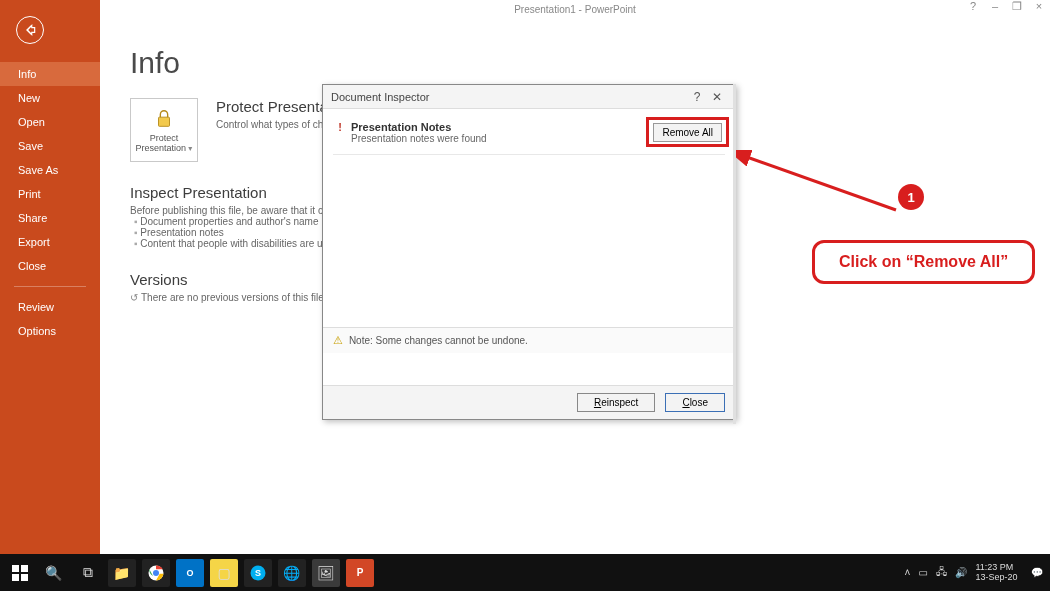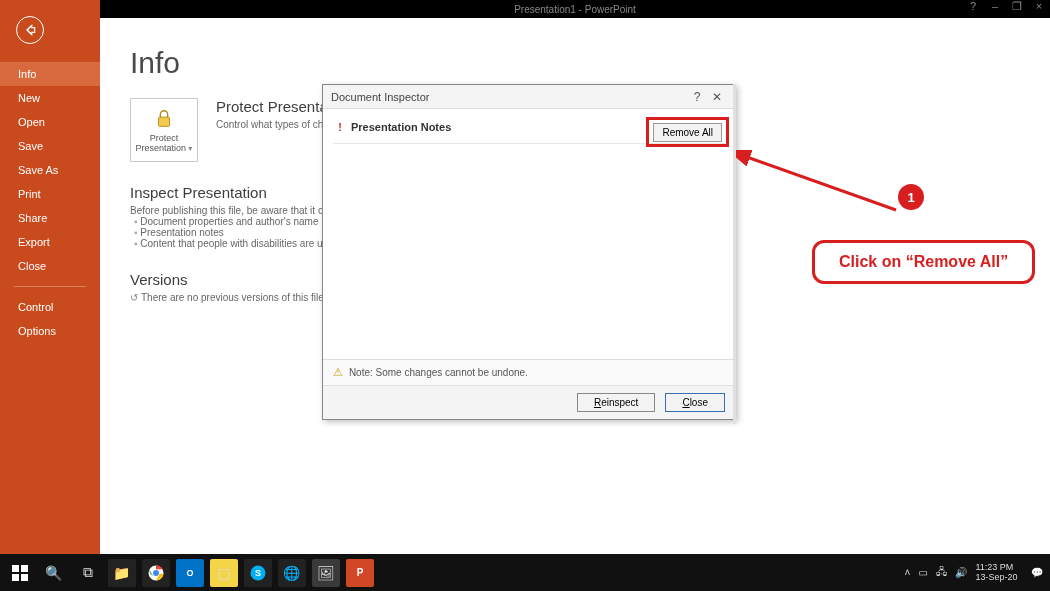--- a/index.html
+++ b/index.html
@@ -1,19 +1,19 @@
 <!DOCTYPE html>
 <html><head>
 <meta charset="utf-8">
 <style>
 * { box-sizing: border-box; margin: 0; padding: 0; font-family: "Segoe UI", Tahoma, sans-serif; }
 body { width: 1050px; height: 591px; overflow: hidden; background: #e8e8e8; position: relative; }
 
 
-.titlebar { position: absolute; top: 0; left: 100px; right: 0; height: 18px; background: #000000; display:flex; align-items:center; justify-content:center; font-size:10px; color:#888; }
+.titlebar { position: absolute; top: 0; left: 100px; right: 0; height: 18px; background: #ffffff; display:flex; align-items:center; justify-content:center; font-size:10px; color:#888; }
 .titlebar .wincontrols { position:absolute; right:4px; top:0; display:flex; gap:8px; font-size:11px; color:#888; }
 .titlebar .wincontrols span { width:14px; text-align:center; }
 
 
 .sidebar { position:absolute; top:0; left:0; width:100px; height:554px; background:#c94a1d; color:#fff; font-size:11px; padding-top:10px; }
 .backbtn { width:28px; height:28px; border:1.5px solid #fff; border-radius:50%; margin:6px 0 18px 16px; display:flex; align-items:center; justify-content:center; cursor:pointer; }
 .backbtn svg { width:14px; height:14px; fill:#fff; }
 .navitem { padding:6px 0 6px 18px; cursor:pointer; }
 .navitem.selected { background:#d86a3d; }
 .navdiv { border-top:1px solid rgba(255,255,255,0.3); margin:8px 14px; }
@@ -39,21 +39,21 @@
 .dlg-body { flex:1; padding:8px 10px; position:relative; overflow:hidden; }
 .result-row { display:flex; align-items:flex-start; border-bottom:1px solid #e8e8e8; padding:4px 0 10px 0; }
 .result-row .mark { width:14px; color:#c0392b; font-weight:bold; font-size:11px; text-align:center; }
 .result-row .rtext { flex:1; padding-left:4px; }
 .result-row .rtext .rtitle { font-size:11px; font-weight:600; color:#333; }
 .result-row .rtext .rdesc { font-size:10px; color:#666; }
 .remove-btn { font-size:10px; padding:3px 8px; border:1px solid #999; background:#f3f3f3; cursor:pointer; }
 .remove-callout { position:absolute; top:8px; right:6px; border:3px solid #d81e1e; border-radius:0; padding:2px 4px; }
 .dlg-note { border-top:1px solid #ddd; padding:6px 10px; font-size:10px; color:#555; display:flex; align-items:center; gap:6px; background:#fafafa; }
 .dlg-note .warn { color:#c9a20a; font-size:11px; }
-.dlg-foot { height:34px; display:flex; justify-content:flex-end; align-items:center; gap:10px; padding:0 10px; border-top:1px solid #ddd; background:#f4f4f4; }
+.dlg-foot { height:34px; display:flex; justify-content:flex-end; align-items:center; gap:10px; padding:0 10px; border-top:1px solid #ddd; background:#f4f4f4;margin-top:32px; }
 .dlg-foot button { font-size:10px; padding:3px 16px; border:1px solid #888; background:#f3f3f3; cursor:pointer; }
 .dlg-foot button.primary { border:1px solid #3b6fb5; }
 .dlg-foot button u { text-decoration:underline; }
 
 
 .anno-badge { position:absolute; top:184px; left:898px; width:26px; height:26px; background:#d81e1e; color:#fff; border-radius:50%; display:flex; align-items:center; justify-content:center; font-size:13px; font-weight:bold; }
 .anno-box { position:absolute; top:240px; left:812px; border:3px solid #d81e1e; border-radius:12px; padding:10px 24px; font-size:16px; font-weight:bold; color:#d81e1e; background:transparent; }
 .anno-arrow { position:absolute; top:150px; left:736px; width:170px; height:80px; pointer-events:none; }
 
 
@@ -93,21 +93,21 @@
   <div class="navitem selected"><span>Info</span></div>
   <div class="navitem"><span>New</span></div>
   <div class="navitem"><span>Open</span></div>
   <div class="navitem"><span>Save</span></div>
   <div class="navitem"><span>Save As</span></div>
   <div class="navitem"><span>Print</span></div>
   <div class="navitem"><span>Share</span></div>
   <div class="navitem"><span>Export</span></div>
   <div class="navitem"><span>Close</span></div>
   <div class="navdiv"></div>
-  <div class="navitem"><span>Control</span></div>
+  <div class="navitem"><span>Review</span></div>
   <div class="navitem"><span>Options</span></div>
 </div>
 
 <div class="main">
   <h1 class="pagetitle">Info</h1>
 
   <div class="section">
     <div class="card">
       <svg class="ico" viewBox="0 0 24 24">
           <rect x="6" y="10" width="12" height="10" rx="1" fill="#f2c94c" stroke="#b58a1a"></rect>
@@ -146,20 +146,21 @@
     <span>Document Inspector</span>
     <span class="spacer"></span>
     <span class="help">?</span>
     <span class="xbtn">✕</span>
   </div>
   <div class="dlg-body">
     <div class="result-row">
       <div class="mark">!</div>
       <div class="rtext">
         <div class="rtitle">Presentation Notes</div>
+        <div class="rdesc">Presentation notes were found</div>
       </div>
       <div class="remove-callout">
         <button class="remove-btn">Remove All</button>
       </div>
     </div>
   </div>
   <div class="dlg-note">
     <span class="warn">⚠</span>
     <span>Note: Some changes cannot be undone.</span>
   </div>

